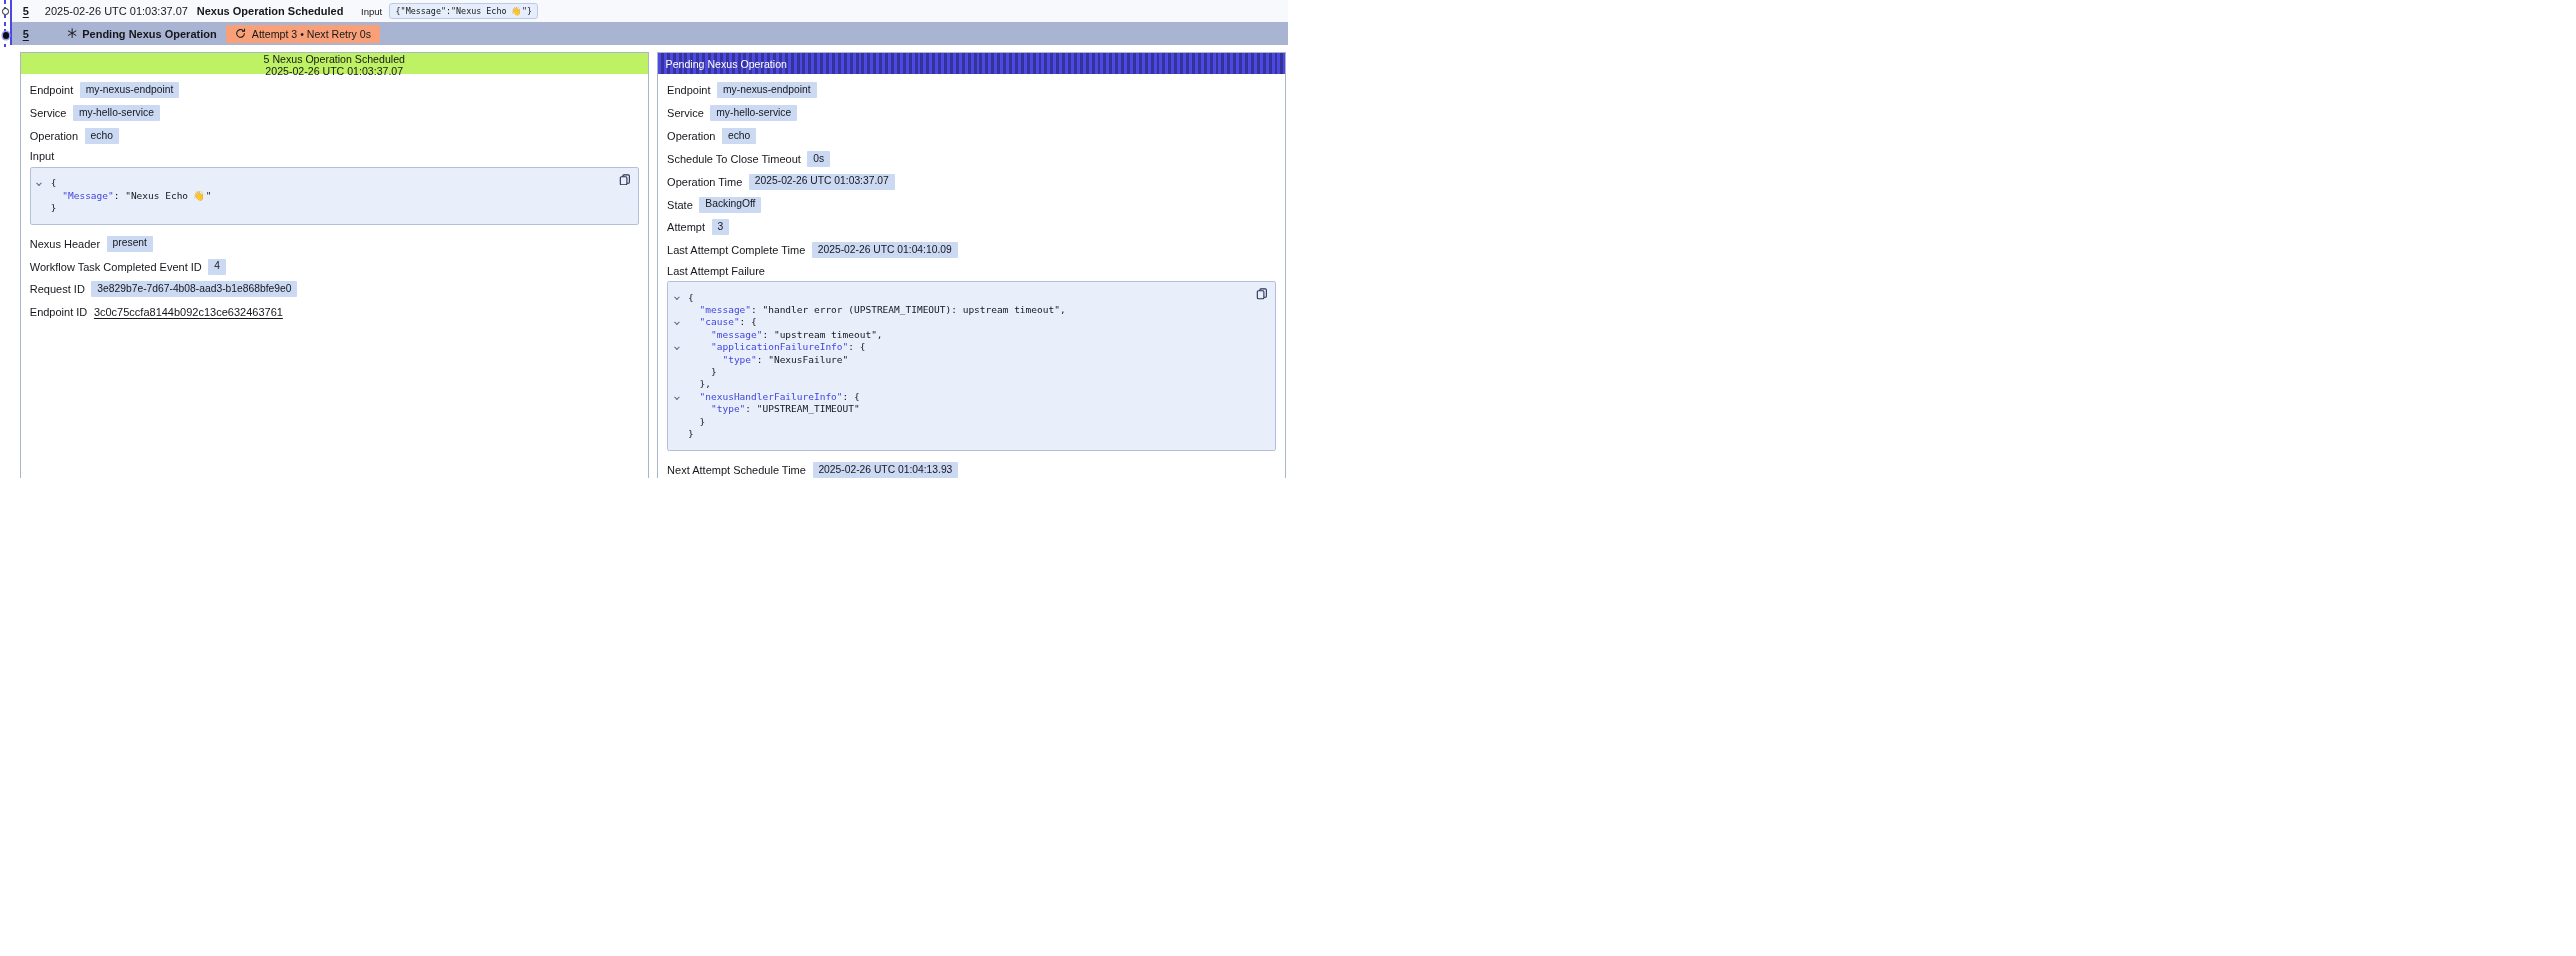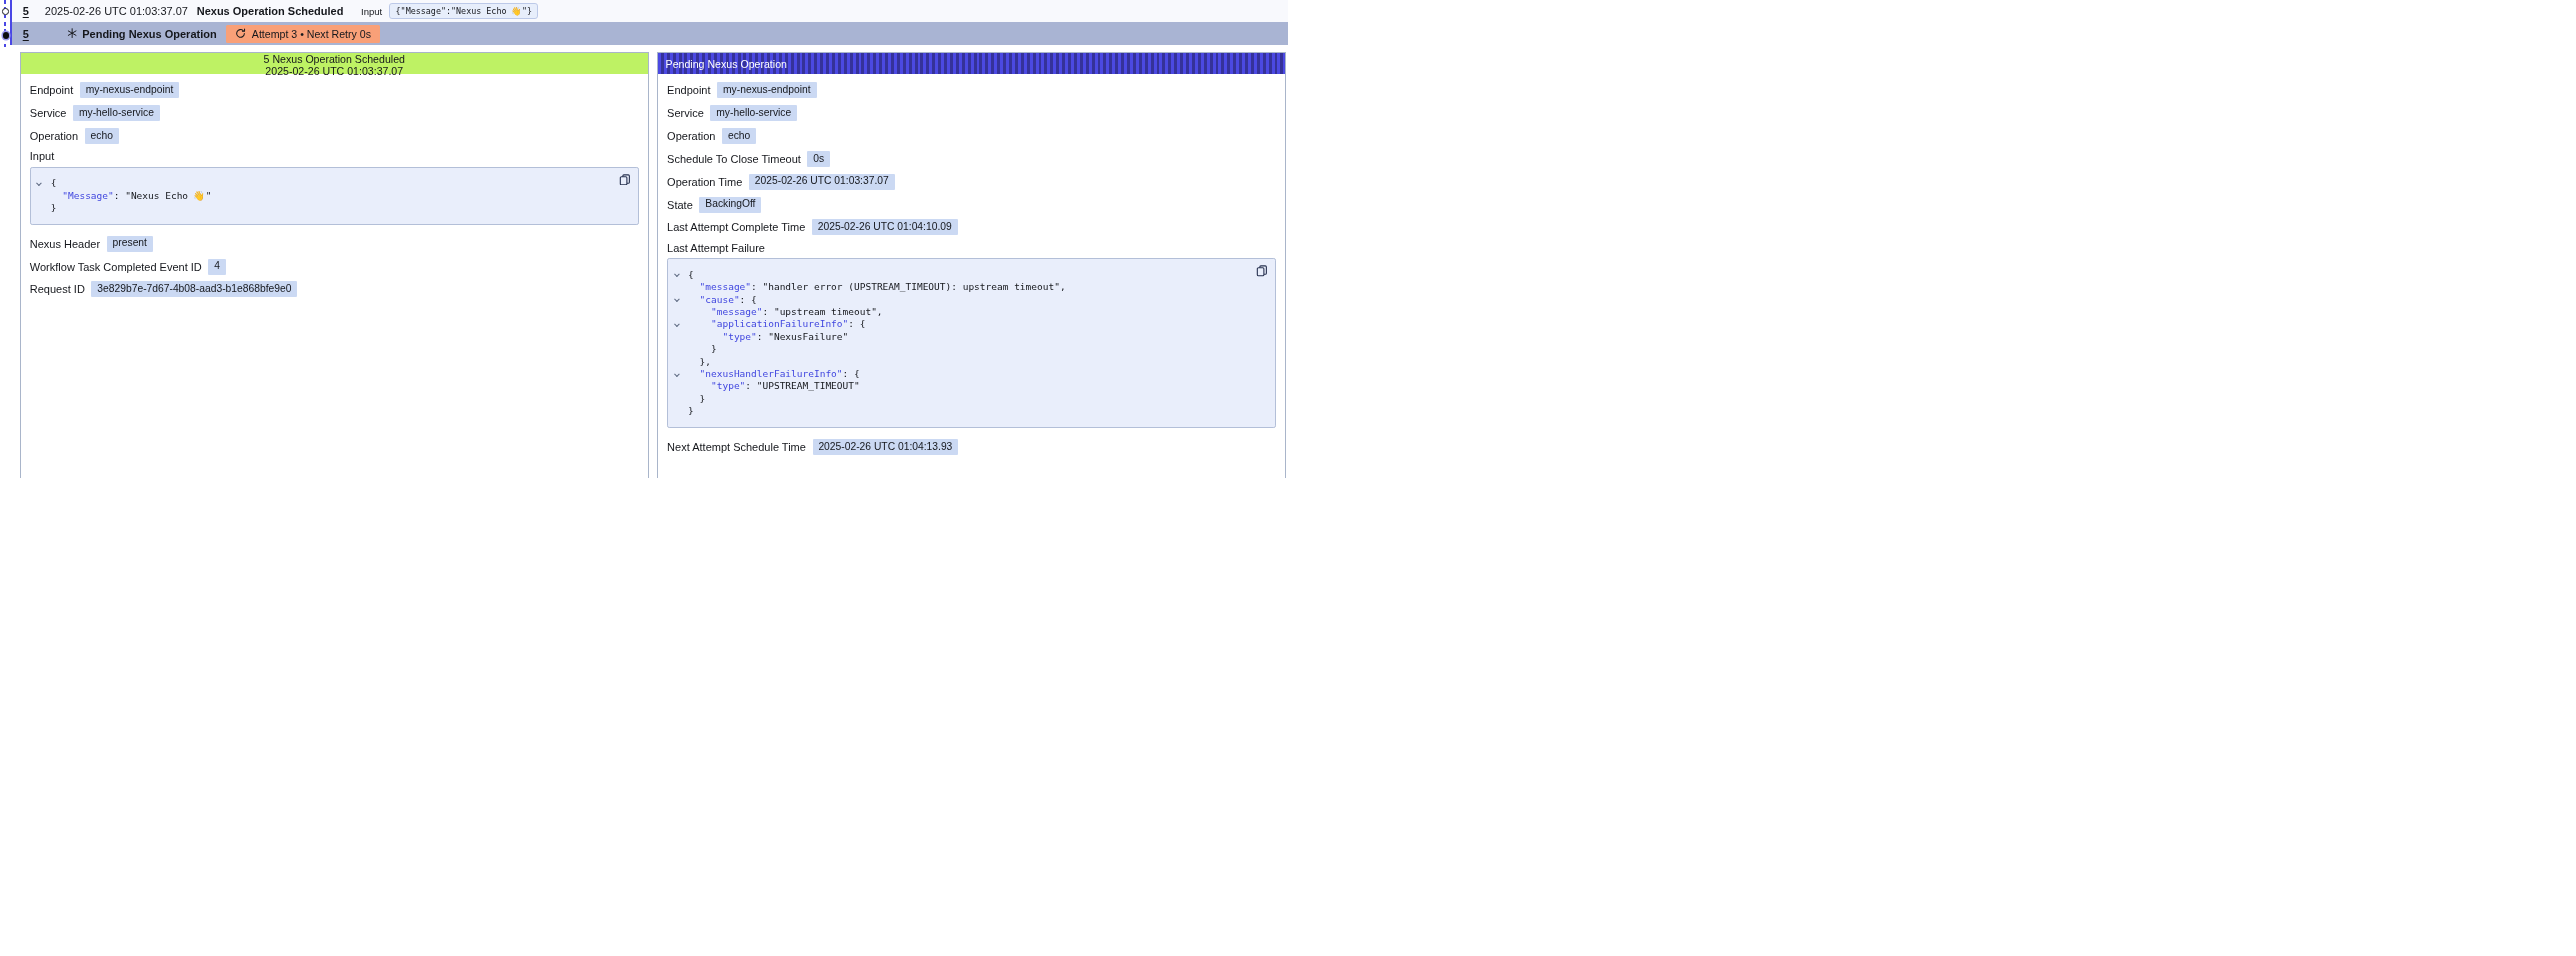--- a/index.html
+++ b/index.html
@@ -140,20 +140,24 @@
           <span class="chip">present</span>
         </div>
         <div class="field">
           <span>Workflow Task Completed Event ID</span>
           <span class="chip">4</span>
         </div>
         <div class="field">
           <span>Request ID</span>
           <span class="chip">3e829b7e-7d67-4b08-aad3-b1e868bfe9e0</span>
         </div>
+        <div class="field">
+          <span>Endpoint ID</span>
+          <a class="linkval">3c0c75ccfa8144b092c13ce632463761</a>
+        </div>
       </div>
     </section>
 
     <section class="panel">
       <header class="phead striped">
         <span>Pending Nexus Operation</span>
       </header>
       <div class="fields">
         <div class="field">
           <span>Endpoint</span>
@@ -171,20 +175,24 @@
           <span>Schedule To Close Timeout</span>
           <span class="chip">0s</span>
         </div>
         <div class="field">
           <span>Operation Time</span>
           <span class="chip">2025-02-26 UTC 01:03:37.07</span>
         </div>
         <div class="field">
           <span>State</span>
           <span class="chip">BackingOff</span>
+        </div>
+        <div class="field">
+          <span>Attempt</span>
+          <span class="chip">3</span>
         </div>
         <div class="field">
           <span>Last Attempt Complete Time</span>
           <span class="chip">2025-02-26 UTC 01:04:10.09</span>
         </div>
         <div class="flabel">Last Attempt Failure</div>
         <div class="codeblock">
           <button class="copy">
             <svg width="11.7" height="11.7" viewBox="0 0 16 16" fill="none" stroke="#26304f" stroke-width="1.5">
                 <rect x="5.2" y="1.2" width="9" height="11.5" rx="1.5"></rect>

